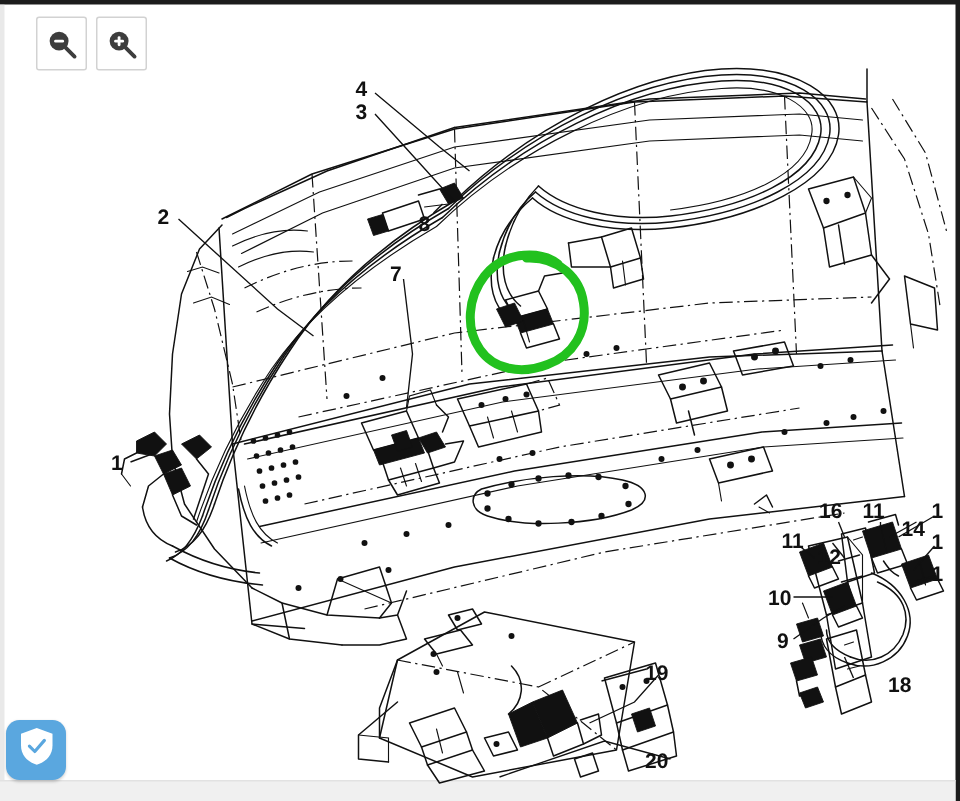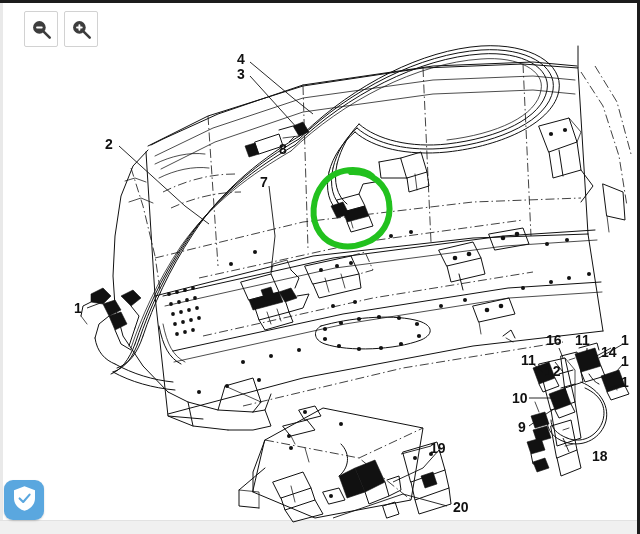--- a/index.html
+++ b/index.html
@@ -478,21 +478,21 @@
       <div class="callout" style="left: 601px; top: 342px;">14</div>
       <div class="callout" style="left: 621px; top: 330px;">1</div>
       <div class="callout" style="left: 545px; top: 344px; margin-top: 17px;">12</div>
       <div class="callout" style="left: 521px; top: 350px;">11</div>
       <div class="callout" style="left: 621px; top: 351px;">1</div>
       <div class="callout" style="left: 621px; top: 372px;">1</div>
       <div class="callout" style="left: 512px; top: 388px;">10</div>
       <div class="callout" style="left: 518px; top: 417px;">9</div>
       <div class="callout" style="left: 563px; top: 446px; margin-left: 29px;">18</div>
       <div class="callout" style="left: 430px; top: 438px; text-align: center;">19</div>
-      <div class="callout" style="left: 453px; top: 497px;">20</div>
+      <div class="callout" style="left: 430px; top: 497px;">20</div>
     </div>
 
   <div id="shield-badge">
     <span>
       <svg width="25" height="27" viewBox="0 0 25 27">
         <path d="M12.5 1.3 L23 5.2 V13 C23 19.6 18.6 24 12.5 25.8
                  C6.4 24 2 19.6 2 13 V5.2 Z" fill="#ffffff"></path>
         <path d="M7.6 13.4 L11.2 17 L17.6 9.6" fill="none" stroke="#5aa7df" stroke-width="2.1" stroke-linecap="round" stroke-linejoin="round"></path>
       </svg>
     </span>

